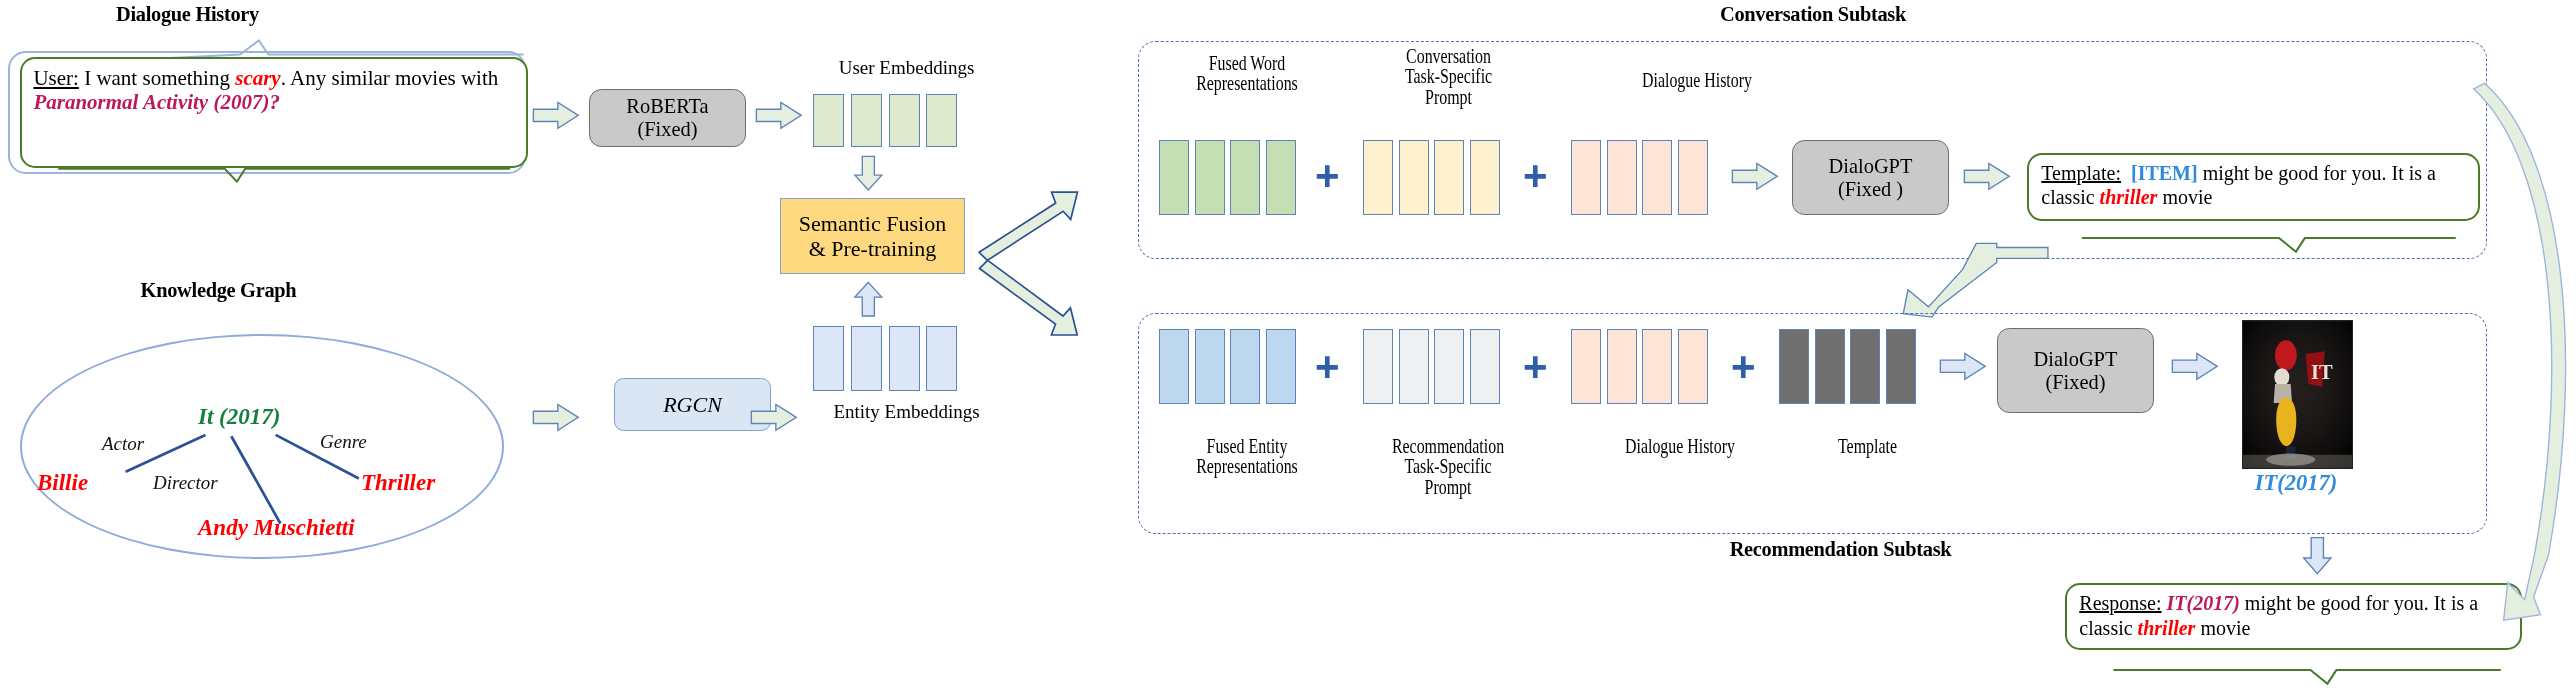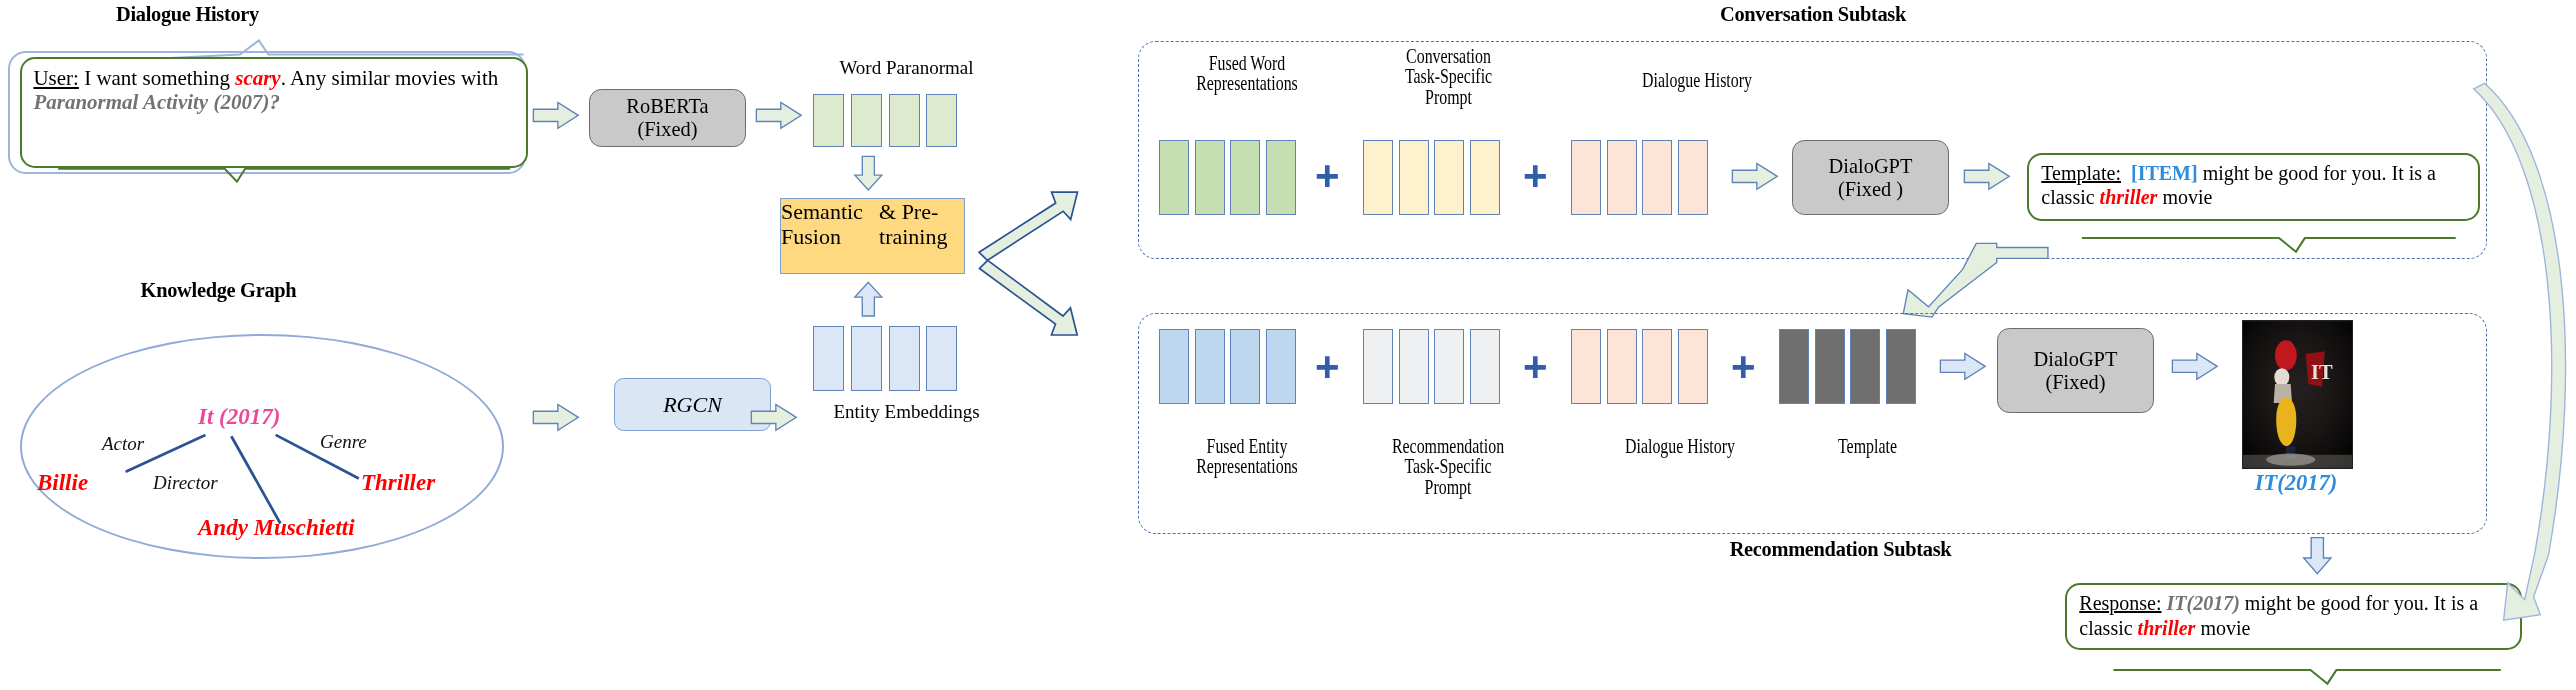--- a/index.html
+++ b/index.html
@@ -12,33 +12,33 @@
        font-family:"Liberation Serif",serif;}
   .lbl-narrow{font-size:20.4px;text-align:center;line-height:1.0;
        transform:scaleX(0.78);transform-origin:center top;white-space:nowrap;}
 
   
   .bubble{box-sizing:border-box;border:2px solid #4b7a2a;border-radius:15px;
           background:#fff;padding:6.8px 11px;}
   .bubble-back{box-sizing:border-box;border:2px solid #9db4dd;border-radius:17.7px;background:#fff;}
   .btxt{font-size:21px;line-height:1.17;color:#000;}
   .red-i{color:#ff0000;font-weight:bold;font-style:italic;}
-  .blue-i{color:#737373;font-weight:bold;font-style:italic;margin-top:25px;}
+  .blue-i{color:#be185d;font-weight:bold;font-style:italic;margin-top:25px;}
   .blue-b{color:#2e8bdd;font-weight:bold;}
   .u{text-decoration:underline;}
 
   
   .gbox{box-sizing:border-box;background:#c9c9c9;border:1.4px solid #6c6c6c;
         border-radius:12.3px;display:flex;align-items:center;justify-content:center;
         flex-direction:column;font-size:20.4px;line-height:1.12;}
   .bbox{box-sizing:border-box;background:#dbe6f5;border:1.4px solid #7fa0cc;
         border-radius:9.5px;display:flex;align-items:center;justify-content:center;
         font-size:22px;}
   .ybox{box-sizing:border-box;background:#ffd97f;border:1.4px solid #7fa0cc;
-        display:flex;align-items:flex-start;justify-content:center;
+        display:flex;align-items:center;justify-content:center;flex-direction:column;
         font-size:22px;line-height:1.14;}
 
   
   .bars{display:flex;align-items:flex-start;}
   .bar{border:1.1px solid #5f83b8;box-sizing:border-box;}
 
   
   .plus{color:#2f5fa8;font-weight:bold;font-size:42px;line-height:1;
         font-family:"Liberation Sans",sans-serif;}
 
@@ -76,21 +76,21 @@
 <div class="abs ttl" style="left:89px;top:279px;width:259px;">Knowledge Graph</div>
 
 <div class="abs ellipse" style="left:20.4px;top:334px;width:484px;height:225px;"></div>
 
 <svg class="abs" style="left:20.4px;top:334px;" width="484" height="225" viewBox="0 0 710 330">
   <line x1="272" y1="148" x2="155" y2="202" stroke="#2a5294" stroke-width="4"></line>
   <line x1="375" y1="148" x2="497" y2="212" stroke="#2a5294" stroke-width="4"></line>
   <line x1="310" y1="150" x2="382" y2="278" stroke="#2a5294" stroke-width="4"></line>
 </svg>
 
-<div class="kg-node" style="left:198px;top:404px;color:#ec4899;font-size:23px;">It (2017)</div>
+<div class="kg-node" style="left:198px;top:404px;color:#15803d;font-size:23px;">It (2017)</div>
 <div class="kg-node" style="left:37px;top:470px;color:#ff0000;font-size:23px;">Billie</div>
 <div class="kg-node" style="left:361px;top:470px;color:#ff0000;font-size:23px;">Thriller</div>
 <div class="kg-node" style="left:198px;top:515px;color:#ff0000;font-size:23px;">Andy Muschietti</div>
 
 <div class="kg-rel" style="left:102px;top:433px;">Actor</div>
 <div class="kg-rel" style="left:320px;top:431px;">Genre</div>
 <div class="kg-rel" style="left:153px;top:472px;">Director</div>
 
 <svg class="abs" style="left:532px;top:101px;" width="49" height="30" viewBox="0 0 72 44">
   <path d="M2,12 L38,12 L38,2 L68,21 L38,40 L38,30 L2,30 Z" fill="#e4efe0" stroke="#5f83b8" stroke-width="2"></path>
@@ -98,21 +98,21 @@
 
 <div class="abs gbox" style="left:589px;top:89px;width:157px;height:58px;">
   <span>RoBERTa</span>
   <span>(Fixed)</span>
 </div>
 
 <svg class="abs" style="left:755px;top:101px;" width="49" height="30" viewBox="0 0 72 44">
   <path d="M2,12 L38,12 L38,2 L68,21 L38,40 L38,30 L2,30 Z" fill="#e4efe0" stroke="#5f83b8" stroke-width="2"></path>
 </svg>
 
-<div class="abs lbl" style="left:777px;top:58px;width:259px;">Word Paranormal</div>
+<div class="abs lbl" style="left:777px;top:58px;width:259px;">User Embeddings</div>
 
 <div class="abs bars" style="left:813px;top:94px;gap:6.8px;">
   <div class="bar" style="width:31px;height:53px;background:#ddeacd;"></div>
   <div class="bar" style="width:31px;height:53px;background:#ddeacd;"></div>
   <div class="bar" style="width:31px;height:53px;background:#ddeacd;"></div>
   <div class="bar" style="width:31px;height:53px;background:#ddeacd;"></div>
 </div>
 
 <svg class="abs" style="left:854px;top:155px;" width="30" height="37" viewBox="0 0 44 55">
   <path d="M12,2 L30,2 L30,30 L41,30 L21,52 L1,30 L12,30 Z" fill="#e4efe0" stroke="#5f83b8" stroke-width="2"></path>

